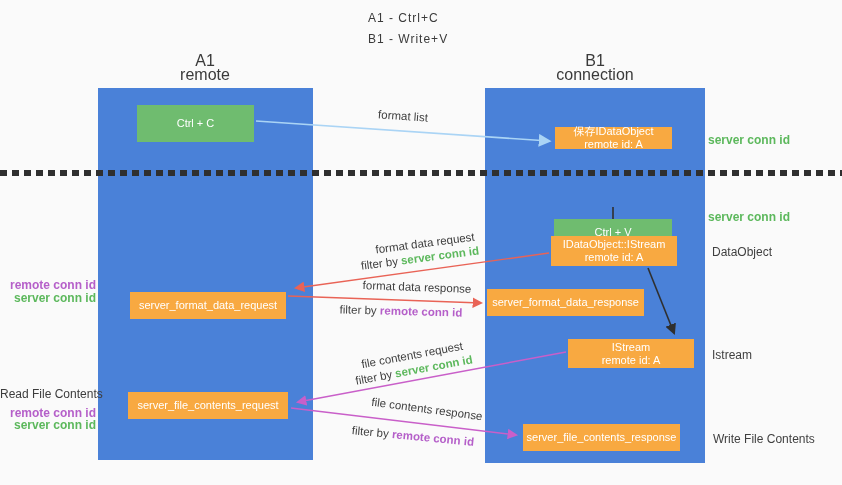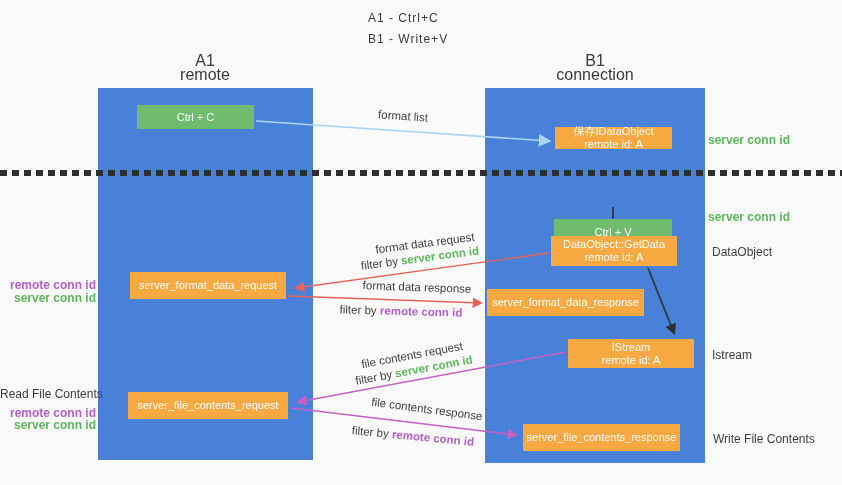--- a/index.html
+++ b/index.html
@@ -83,39 +83,39 @@
     <line x1="0" y1="173" x2="842" y2="173" stroke="#2f2f2f" stroke-width="6" stroke-dasharray="7 5"></line>
     <line x1="256" y1="121" x2="549" y2="141" stroke="#aad4f5" stroke-width="1.6" marker-end="url(#ah-blue)"></line>
     <line x1="613" y1="207" x2="613" y2="230" stroke="#2f2f2f" stroke-width="1.6" marker-end="url(#ah-black)"></line>
     <line x1="549" y1="253" x2="296" y2="288" stroke="#e96356" stroke-width="1.4" marker-end="url(#ah-red)"></line>
     <line x1="288" y1="296" x2="481" y2="303" stroke="#e96356" stroke-width="1.4" marker-end="url(#ah-red)"></line>
     <line x1="648" y1="268" x2="674" y2="333" stroke="#2f2f2f" stroke-width="1.6" marker-end="url(#ah-black)"></line>
     <line x1="566" y1="352" x2="298" y2="402" stroke="#c95fc9" stroke-width="1.4" marker-end="url(#ah-mag)"></line>
     <line x1="291" y1="408" x2="516" y2="435" stroke="#c95fc9" stroke-width="1.4" marker-end="url(#ah-mag)"></line>
   </svg>
 
-  <div class="node green-node" style="left:137px;top:105px;width:117px;height:24px;">
+  <div class="node green-node" style="left:137px;top:105px;width:117px;height:37px;">
     <div>Ctrl + C</div>
   </div>
 
   <div class="node orange-node" style="left:555px;top:127px;width:117px;height:22px;">
     <div>保存IDataObject</div>
     <div>remote id: A</div>
   </div>
 
   <div class="node green-node" style="left:554px;top:179px;width:118px;height:27px;margin-top:40px;">
     <div>Ctrl + V</div>
   </div>
 
   <div class="node orange-node" style="left:551px;top:236px;width:126px;height:30px;">
-    <div>DataObject::GetData</div>
+    <div>IDataObject::IStream</div>
     <div>remote id: A</div>
   </div>
 
-  <div class="node orange-node" style="left:130px;top:272px;width:156px;height:27px;justify-content:center;">
+  <div class="node orange-node" style="left:130px;top:292px;width:156px;height:27px;justify-content:center;">
     <div>server_format_data_request</div>
   </div>
 
   <div class="node orange-node" style="left:487px;top:289px;width:157px;height:27px;">
     <div>server_format_data_response</div>
   </div>
 
   <div class="node orange-node" style="left:568px;top:339px;width:126px;height:29px;">
     <div>IStream</div>
     <div>remote id: A</div>

